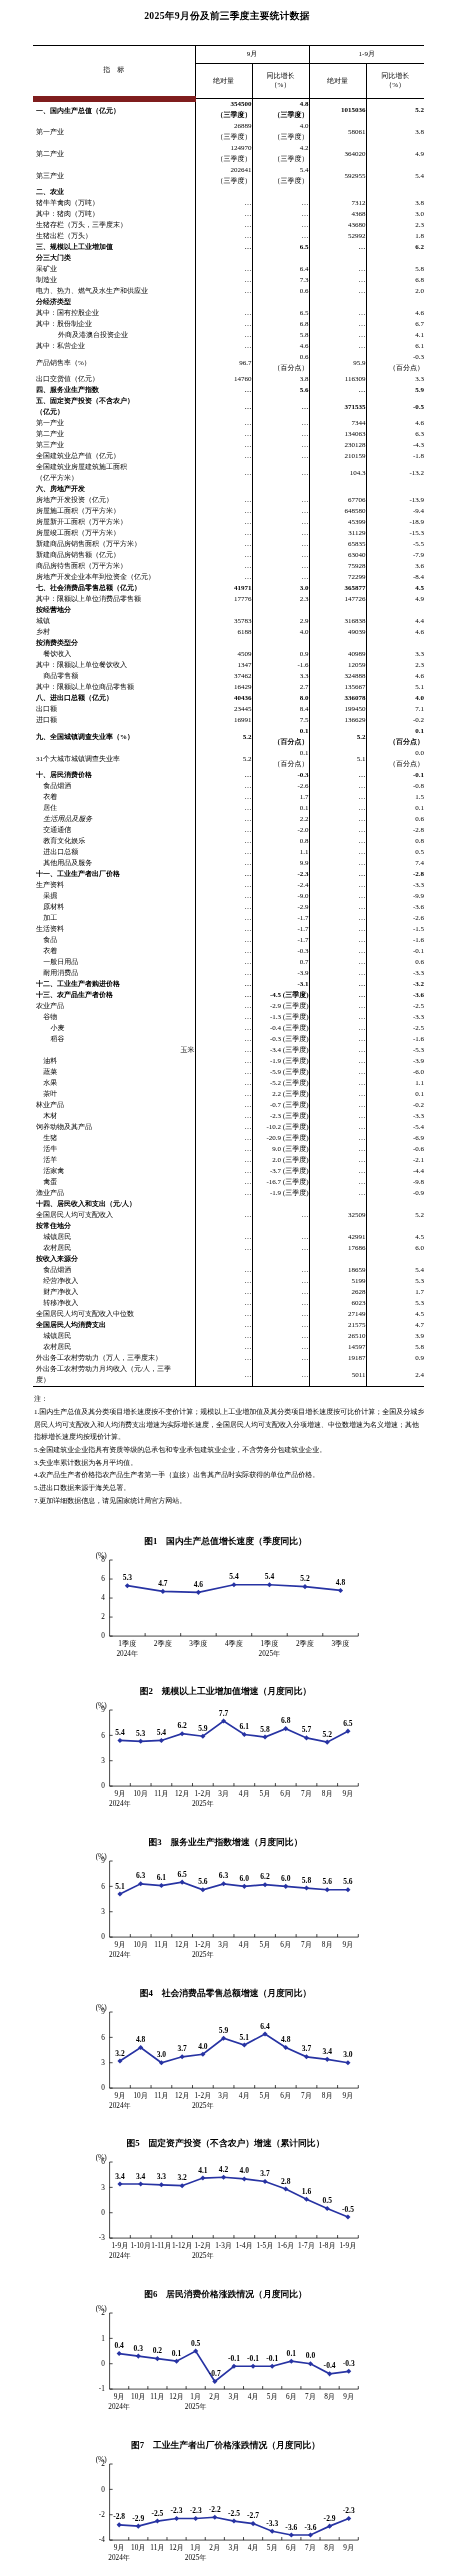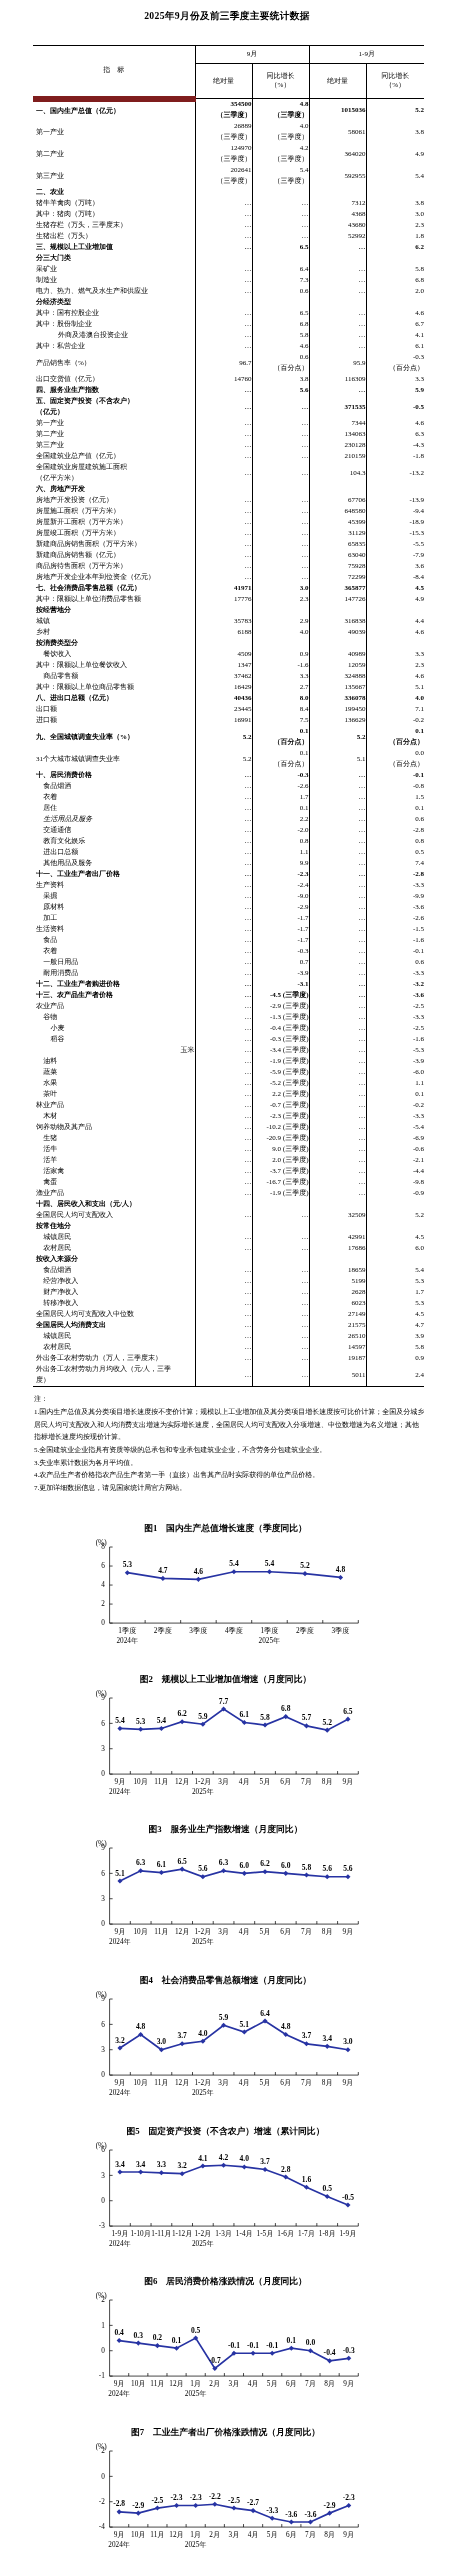--- a/index.html
+++ b/index.html
@@ -825,20 +825,21 @@
       </tr>
     </tbody>
 </table>
 
 <div class="notes">
   <p class="note-line">注：</p>
   <p class="note-line">1.国内生产总值及其分类项目增长速度按不变价计算；规模以上工业增加值及其分类项目增长速度按可比价计算；全国及分城乡居民人均可支配收入和人均消费支出增速为实际增长速度，全国居民人均可支配收入分项增速、中位数增速为名义增速；其他指标增长速度均按现价计算。</p>
   <p class="note-line">5.全国建筑业企业指具有资质等级的总承包和专业承包建筑业企业，不含劳务分包建筑业企业。</p>
   <p class="note-line">3.失业率累计数据为各月平均值。</p>
   <p class="note-line">4.农产品生产者价格指农产品生产者第一手（直接）出售其产品时实际获得的单位产品价格。</p>
+  <p class="note-line">5.进出口数据来源于海关总署。</p>
   <p class="note-line">7.更加详细数据信息，请见国家统计局官方网站。</p>
 </div>
 
 <div class="charts">
   <div class="chart-block">
     <div class="chart-title">图1　国内生产总值增长速度（季度同比）</div>
     <svg viewBox="0 0 492 190" width="297" height="115">
         <path d="M54 18 V144 H466" stroke="#000" stroke-width="1.2" fill="none"></path>
         <line x1="54" y1="144" x2="59" y2="144" stroke="#000" stroke-width="1.2"></line>
         <text x="46" y="148" text-anchor="end" class="ax">0</text>

